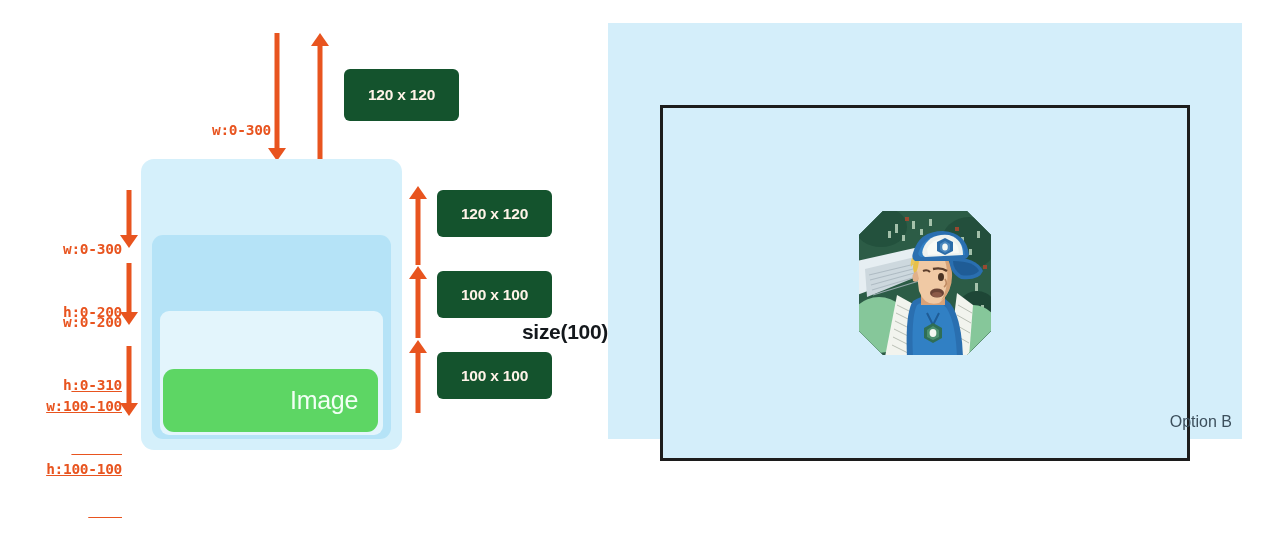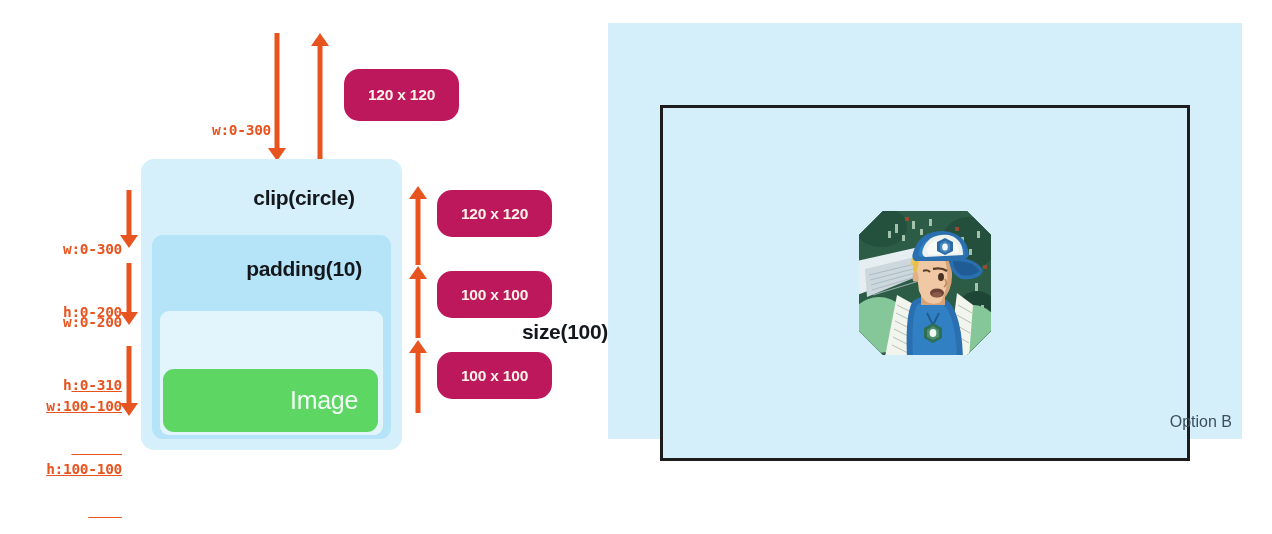--- a/index.html
+++ b/index.html
@@ -74,23 +74,23 @@
   #arrow-top-up   { left: 311px; top: 33px; width: 18px; height: 128px; }
   #arrow-left-1 { left: 120px; top: 190px; width: 18px; height: 58px; }
   #arrow-left-2 { left: 120px; top: 263px; width: 18px; height: 62px; }
   #arrow-left-3 { left: 120px; top: 346px; width: 18px; height: 70px; }
   #arrow-right-1 { left: 409px; top: 186px; width: 18px; height: 79px; }
   #arrow-right-2 { left: 409px; top: 266px; width: 18px; height: 72px; }
   #arrow-right-3 { left: 409px; top: 340px; width: 18px; height: 73px; }
 
   .size-badge {
     position: absolute;
-    background: #be185d;
+    background: #14532d;
     color: #FFF3E8;
-    border-radius: 15px;
+    border-radius: 6px;
     font-size: 15.5px;
     font-weight: 700;
     letter-spacing: -0.2px;
     display: flex;
     align-items: center;
     justify-content: center;
   }
   #badge-top    { left: 344px; top: 69px;  width: 115px; height: 52px; }
   #badge-clip   { left: 437px; top: 190px; width: 115px; height: 47px; }
   #badge-pad    { left: 437px; top: 271px; width: 115px; height: 47px; }
@@ -140,24 +140,22 @@
       <div class="head"></div>
     </div>
     <div class="arrow up" id="arrow-top-up">
       <div class="shaft"></div>
       <div class="head"></div>
     </div>
 
     <div class="size-badge" id="badge-top">120 x 120</div>
 
     <div class="widget-box" id="box-clip"></div>
-    <div class="widget-label" id="label-clip">clip(circle)</div>
 
     <div class="widget-box" id="box-padding"></div>
-    <div class="widget-label" id="label-padding">padding(10)</div>
 
     <div class="widget-box" id="box-size"></div>
     <div class="widget-label" id="label-size">size(100)</div>
 
     <div class="widget-box" id="box-image"></div>
     <div class="widget-label" id="label-image">Image</div>
 
     <div class="constraint-label" style="left:22px; top:197px; width:100px;">
       <div>w:0-300</div>
       <div>h:0-200</div>

